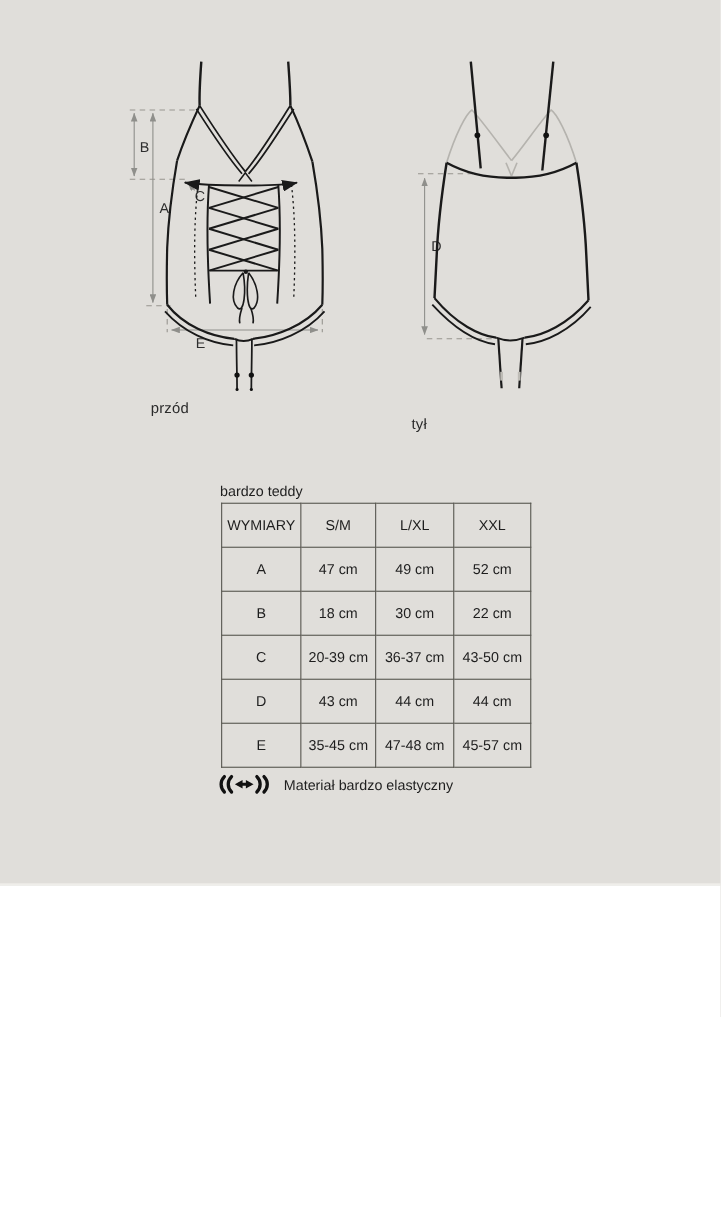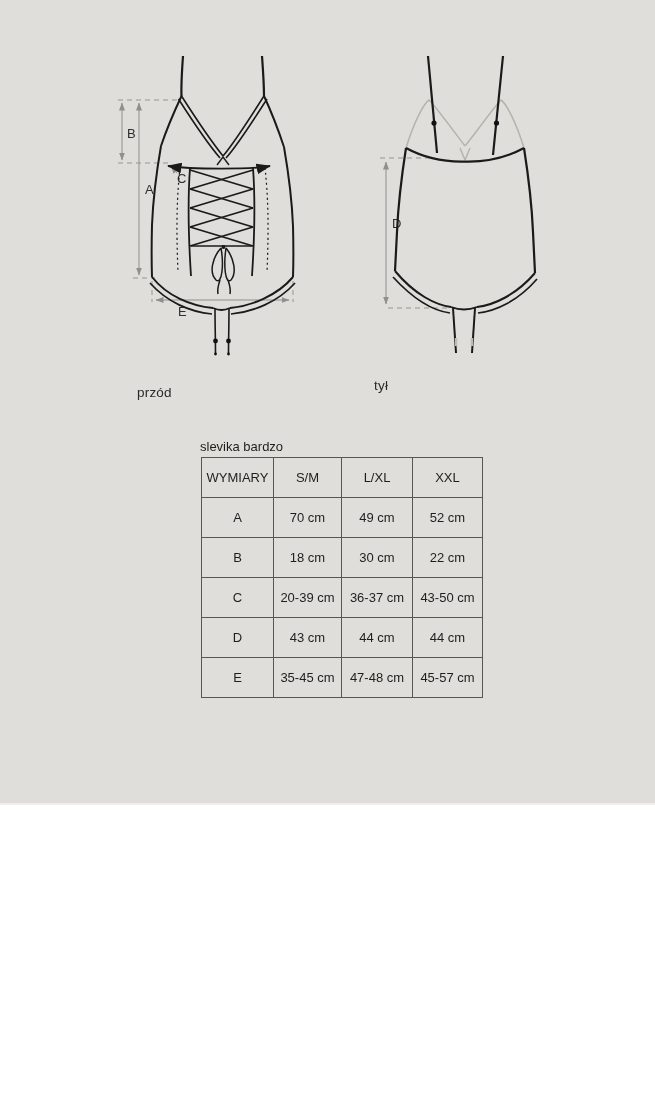--- a/index.html
+++ b/index.html
@@ -154,44 +154,44 @@
       <path d="M81,257 Q94,262 107,257" stroke-width="1.8"></path>
       <path d="M23,227 C45,251 65,261 80,263" stroke-width="1.7"></path>
       <path d="M108,263 C126,261 148,251 167,229" stroke-width="1.7"></path>
       <path d="M83,258 C84,275 85,290 86,303" stroke-width="2"></path>
       <path d="M105,258 C104,275 103,290 102,303" stroke-width="2"></path>
       <path d="M86,288 L86,296" stroke="#bdbbb5" stroke-width="2.5"></path>
       <path d="M102,288 L102,296" stroke="#bdbbb5" stroke-width="2.5"></path>
     </g>
   </svg>
 
-  <div class="abs view-label" style="left:137px;top:385px;">przód</div>
+  <div class="abs view-label" style="left:137px;top:363px;">przód</div>
   <div class="abs view-label" style="left:374px;top:378px;">tył</div>
 
-  <div class="abs chart-title" style="left:200px;top:439px;">slevika bardzo</div>
+  <div class="abs chart-title" style="left:200px;top:439px;">bardzo teddy</div>
 
   <table class="size-table abs" style="left:201px;top:457px;border-radius:25px;">
     <colgroup>
         <col style="width:72px">
         <col style="width:68px">
         <col style="width:71px">
         <col style="width:70px">
       </colgroup>
     <thead>
       <tr>
         <th>WYMIARY</th>
         <th>S/M</th>
         <th>L/XL</th>
         <th>XXL</th>
       </tr>
     </thead>
     <tbody>
       <tr>
         <td>A</td>
-        <td>70 cm</td>
+        <td>47 cm</td>
         <td>49 cm</td>
         <td>52 cm</td>
       </tr>
       <tr>
         <td>B</td>
         <td>18 cm</td>
         <td>30 cm</td>
         <td>22 cm</td>
       </tr>
       <tr>
@@ -208,14 +208,28 @@
       </tr>
       <tr>
         <td>E</td>
         <td>35-45 cm</td>
         <td>47-48 cm</td>
         <td>45-57 cm</td>
       </tr>
     </tbody>
   </table>
 
+  <div class="abs note-row" style="left:196px;top:704px;">
+    <svg width="52" height="18" viewBox="0 0 52 18">
+      <g stroke="#111" stroke-width="3" fill="none" stroke-linecap="round">
+        <path d="M8,2 C4,6 4,12 8,16"></path>
+        <path d="M14.5,2 C10.5,6 10.5,12 14.5,16"></path>
+        <path d="M44,2 C48,6 48,12 44,16"></path>
+        <path d="M37.5,2 C41.5,6 41.5,12 37.5,16"></path>
+        <path d="M21,9 L31,9" stroke-width="2.6"></path>
+      </g>
+      <polygon points="17.5,9 24.5,5.2 24.5,12.8" fill="#111"></polygon>
+      <polygon points="34.5,9 27.5,5.2 27.5,12.8" fill="#111"></polygon>
+    </svg>
+    <span class="note-text">Materiał bardzo elastyczny</span>
+  </div>
 
 </div>
 
 </body></html>

